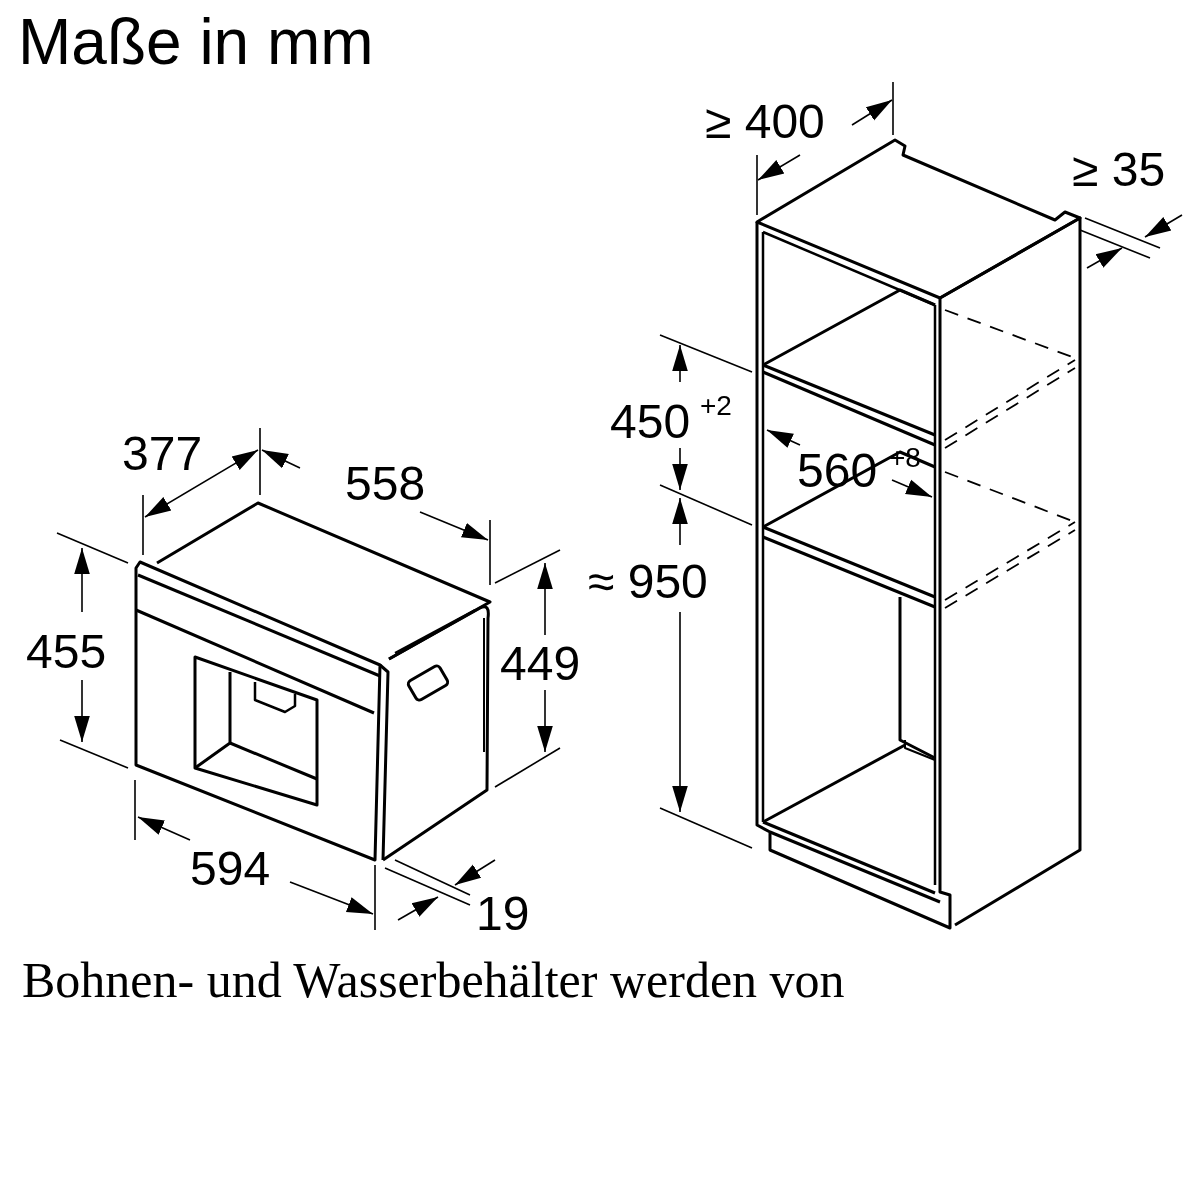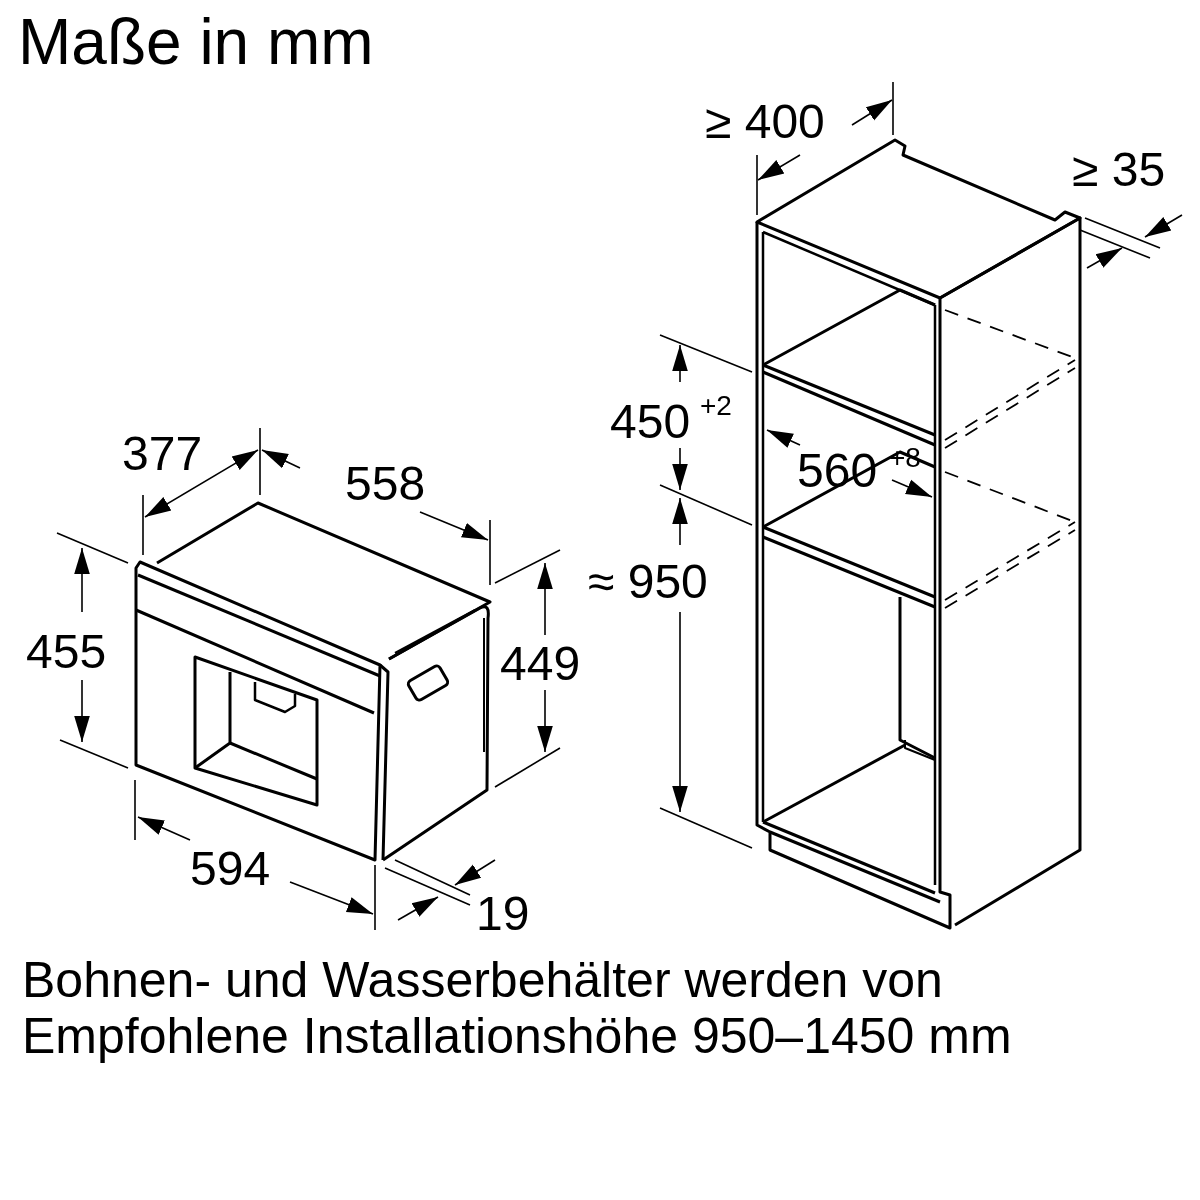--- a/index.html
+++ b/index.html
@@ -1,21 +1,21 @@
 <!DOCTYPE html>
 <html><head>
 <meta charset="utf-8">
 <style>
   html, body { margin: 0; padding: 0; background: #ffffff; }
   body { width: 1200px; height: 1200px; position: relative; overflow: hidden;
          font-family: "Liberation Sans", sans-serif; color: #000; }
   .title { position: absolute; left: 18px; top: 12px; font-size: 64px; line-height: 60px; }
   svg.drawing { position: absolute; left: 0; top: 0; }
   svg.drawing text { font-family: "Liberation Sans", sans-serif; fill: #000; }
-  .footer { position: absolute; left: 22px; top: 952px; font-size: 50px; line-height: 56px; }
+  .footer { position: absolute; left: 22px; top: 952px; font-size: 50px; line-height: 56px; font-family: Liberation Serif, serif; }
   .footer div { white-space: nowrap; }
 </style>
 </head>
 <body>
 
 <div class="title">Maße in mm</div>
 
 <svg class="drawing" width="1200" height="1200" viewBox="0 0 1200 1200">
   <defs>
     <marker id="ah" viewBox="0 0 10 10" refX="10" refY="5" markerWidth="9" markerHeight="9" orient="auto-start-reverse" markerUnits="userSpaceOnUse">
@@ -163,14 +163,13 @@
     </text>
     <text x="700" y="415" font-size="28">+2</text>
     <text x="797" y="487">560</text>
     <text x="889" y="467" font-size="28">+8</text>
     <text x="588" y="598">≈ 950</text>
   </g>
 </svg>
 
 <div class="footer">
   <div>Bohnen- und Wasserbehälter werden von</div>
-  <div>Empfohlene Installationshöhe 950–1450 mm</div>
 </div>
 
 </body></html>

